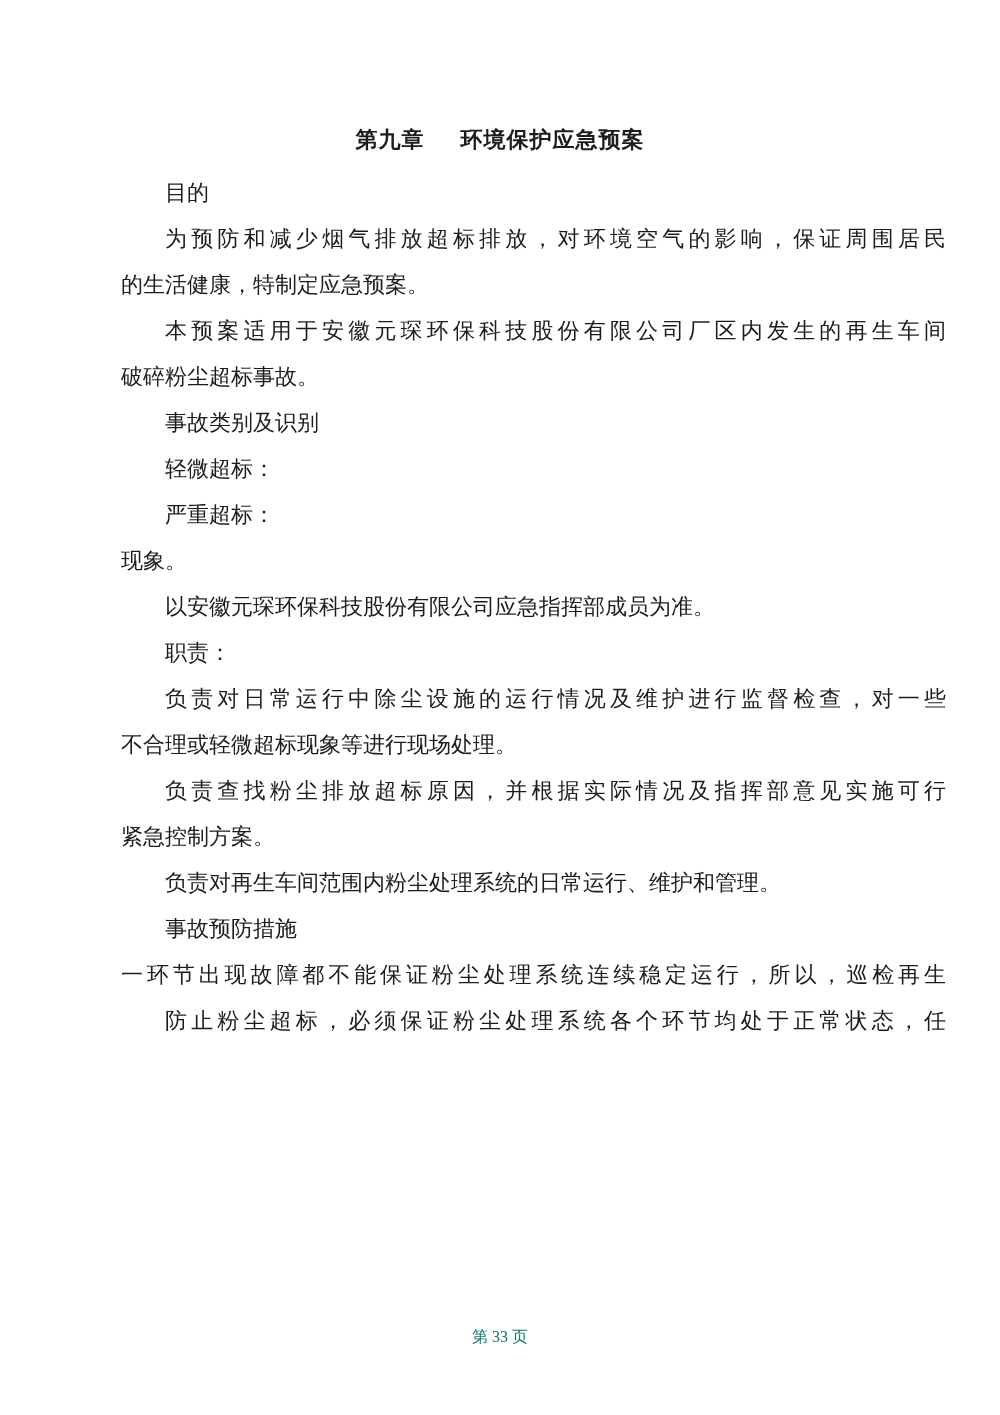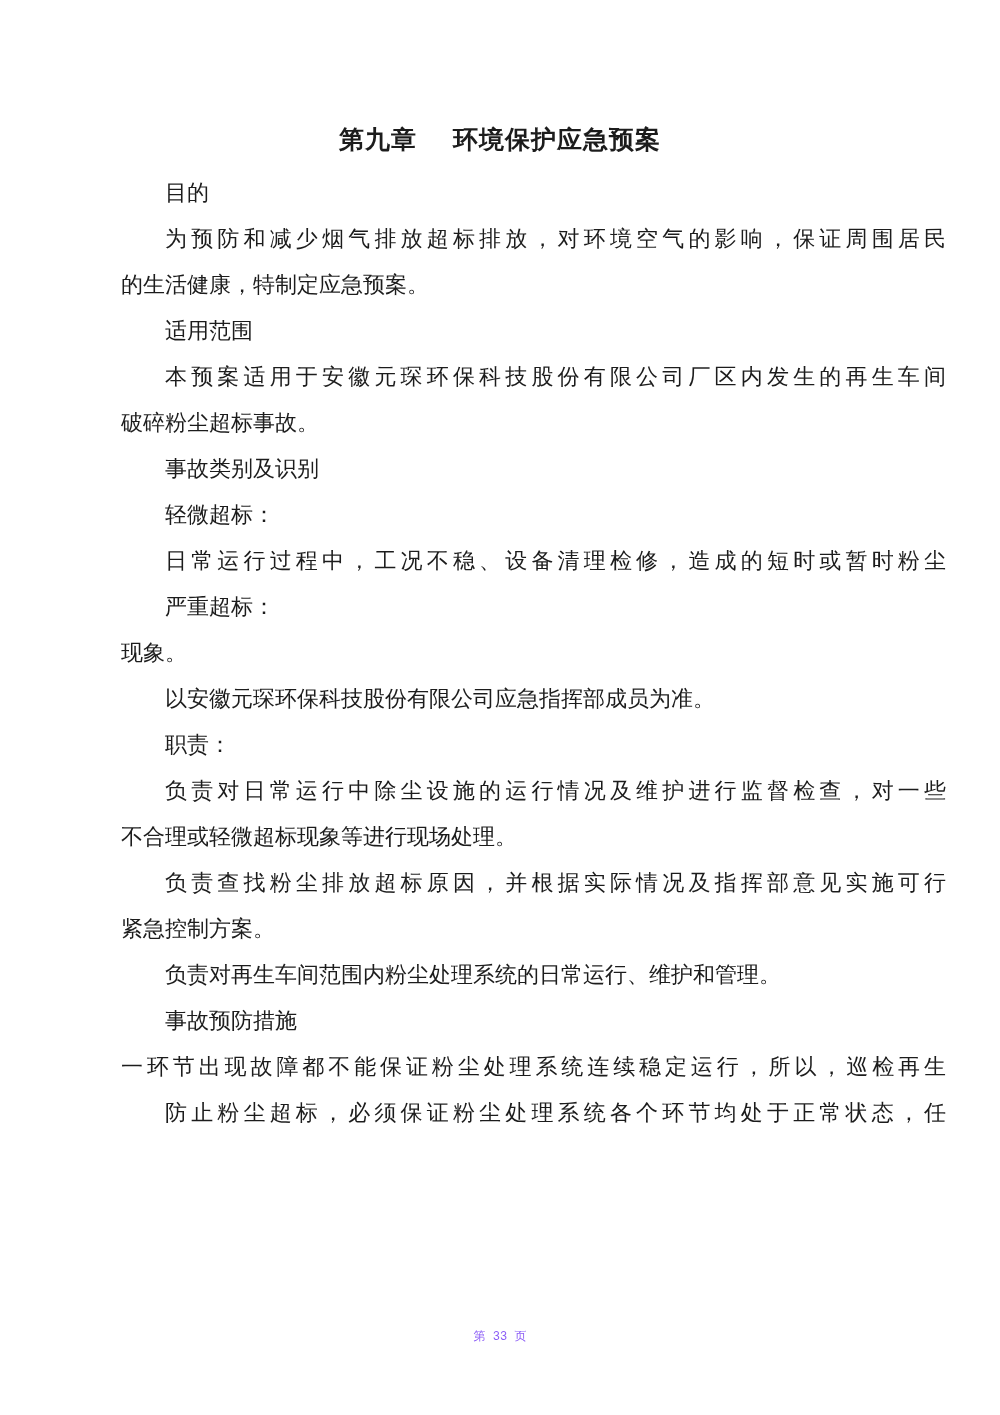--- a/index.html
+++ b/index.html
@@ -17,21 +17,21 @@
   }
   .page {
     position: absolute;
     inset: 0;
   }
   .doc-title {
     margin-top: 114px;
     line-height: 52px;
     text-align: center;
     font-weight: bold;
-    font-size: 25px;
+    font-size: 22px;
     letter-spacing: 1px;
   }
   .doc-title .title-gap {
     display: inline-block;
     width: 36px;
   }
   .doc-body {
     margin: 4px 54px 0 121px;
   }
   .line {
@@ -47,45 +47,42 @@
     white-space: normal;
     text-align: justify;
     text-align-last: justify;
   }
   .footer {
     position: absolute;
     top: 1326px;
     left: 0;
     width: 100%;
     text-align: center;
-    font-size: 12px;
+    font-size: 16px;
     line-height: 22px;
-    color: #8b5cf6;
-    font-family: Liberation Mono, monospace;
+    color: #0f766e;
   }
 </style>
 </head>
 <body>
 
 <div class="page">
 
   <div class="doc-title">
     <span>第九章</span><span class="title-gap"></span><span>环境保护应急预案</span>
   </div>
 
   <div class="doc-body">
       <div class="line indent">目的</div>
       <div class="line indent fill">为预防和减少烟气排放超标排放，对环境空气的影响，保证周围居民</div>
       <div class="line">的生活健康，特制定应急预案。</div>
-      <div class="line indent">适用范围</div>
       <div class="line indent fill">本预案适用于安徽元琛环保科技股份有限公司厂区内发生的再生车间</div>
       <div class="line">破碎粉尘超标事故。</div>
       <div class="line indent">事故类别及识别</div>
       <div class="line indent">轻微超标：</div>
-      <div class="line indent fill">日常运行过程中，工况不稳、设备清理检修，造成的短时或暂时粉尘</div>
       <div class="line indent">严重超标：</div>
       <div class="line">现象。</div>
       <div class="line indent">以安徽元琛环保科技股份有限公司应急指挥部成员为准。</div>
       <div class="line indent">职责：</div>
       <div class="line indent fill">负责对日常运行中除尘设施的运行情况及维护进行监督检查，对一些</div>
       <div class="line">不合理或轻微超标现象等进行现场处理。</div>
       <div class="line indent fill">负责查找粉尘排放超标原因，并根据实际情况及指挥部意见实施可行</div>
       <div class="line">紧急控制方案。</div>
       <div class="line indent">负责对再生车间范围内粉尘处理系统的日常运行、维护和管理。</div>
       <div class="line indent">事故预防措施</div>

